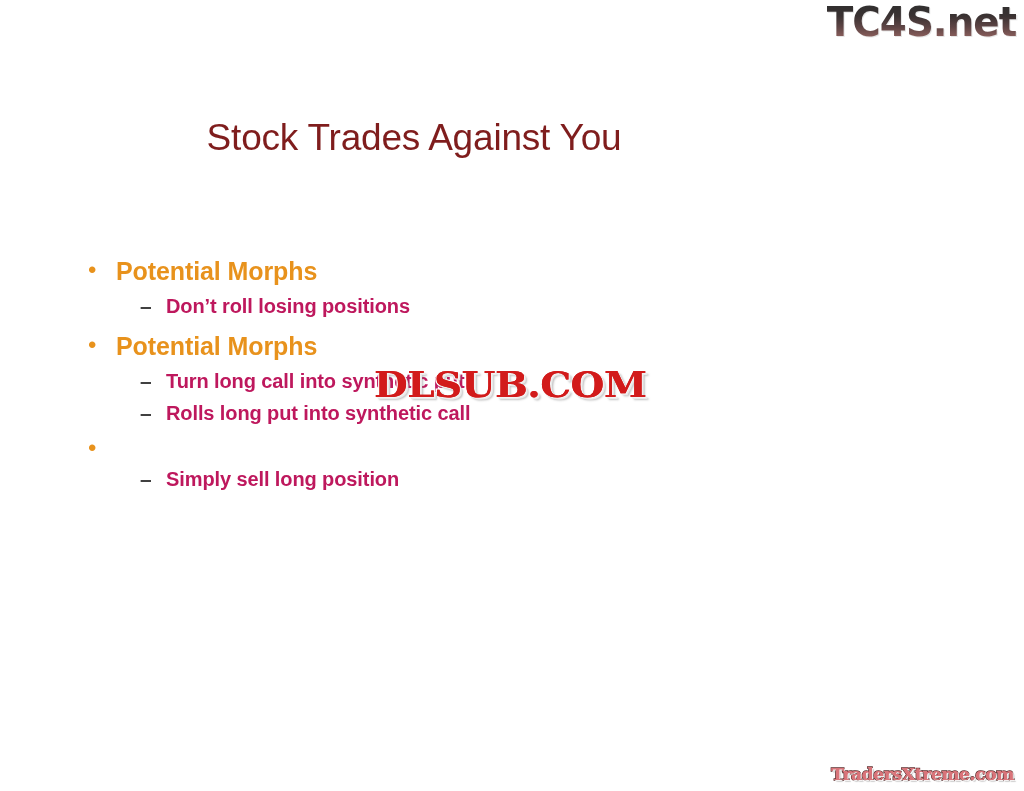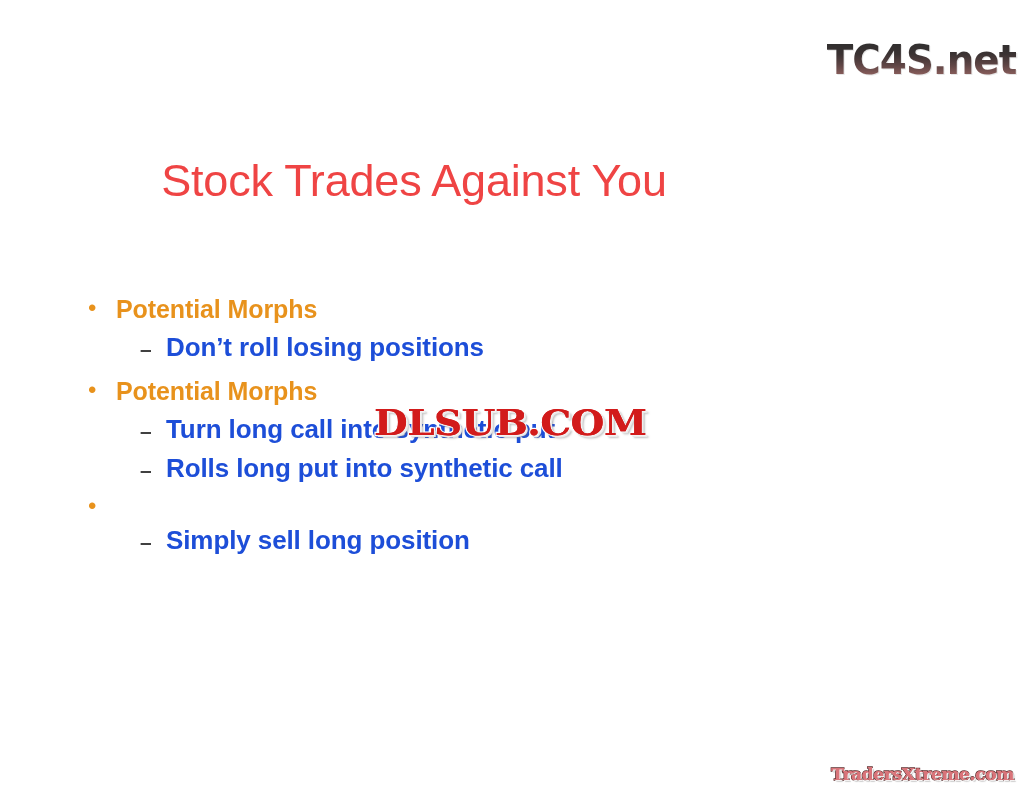--- a/index.html
+++ b/index.html
@@ -14,21 +14,20 @@
     overflow: hidden;
     font-family: "Liberation Sans", sans-serif;
     -webkit-font-smoothing: antialiased;
   }
 
   
   .slide {
     position: absolute;
     inset: 0;
     background: #ffffff;
-    margin-top: 38px;
   }
 
   
   .brand-logo {
     position: absolute;
     top: 2px;
     right: 8px;
     font-family: "DejaVu Sans", sans-serif;
     font-weight: bold;
     font-size: 40px;
@@ -61,23 +60,23 @@
 
   
   .slide-title {
     position: absolute;
     top: 118px;
     left: 0;
     width: 828px;
     text-align: center;
     font-family: "Liberation Sans", sans-serif;
     font-weight: normal;
-    font-size: 45px;
+    font-size: 37px;
     line-height: 1.1;
-    color: #ef4444;
+    color: #7f1d1d;
     letter-spacing: -0.2px;
   }
 
   
   .body-list {
     position: absolute;
     top: 255px;
     left: 88px;
     width: 720px;
   }
@@ -120,23 +119,23 @@
     flex: 0 0 26px;
     color: #404040;
     font-family: "Liberation Sans", sans-serif;
     font-weight: bold;
     font-size: 21px;
     line-height: 1.35;
   }
   .lvl2 .lvl2-text {
     font-family: "Liberation Sans", sans-serif;
     font-weight: bold;
-    font-size: 26px;
+    font-size: 20px;
     line-height: 1.35;
-    color: #1d4ed8;
+    color: #be185d;
     letter-spacing: -0.1px;
   }
 
   .group + .group { margin-top: 10px; }
 
   
   .wm-dlsub {
     position: absolute;
     left: 374px;
     top: 366px;

